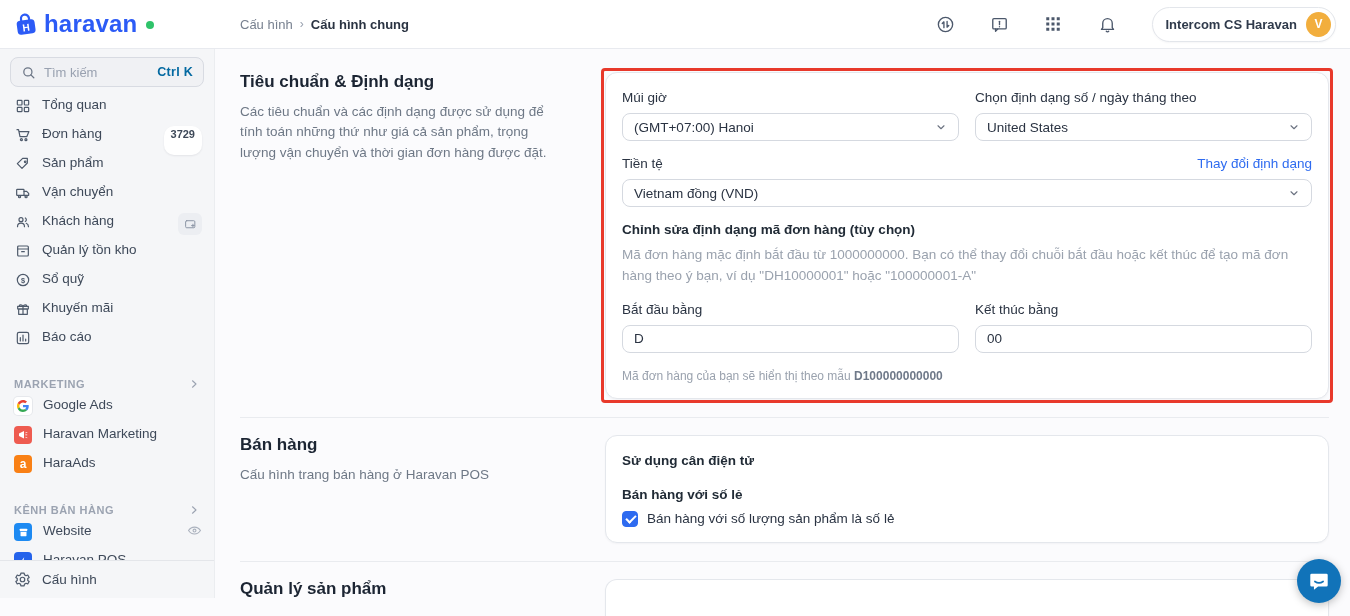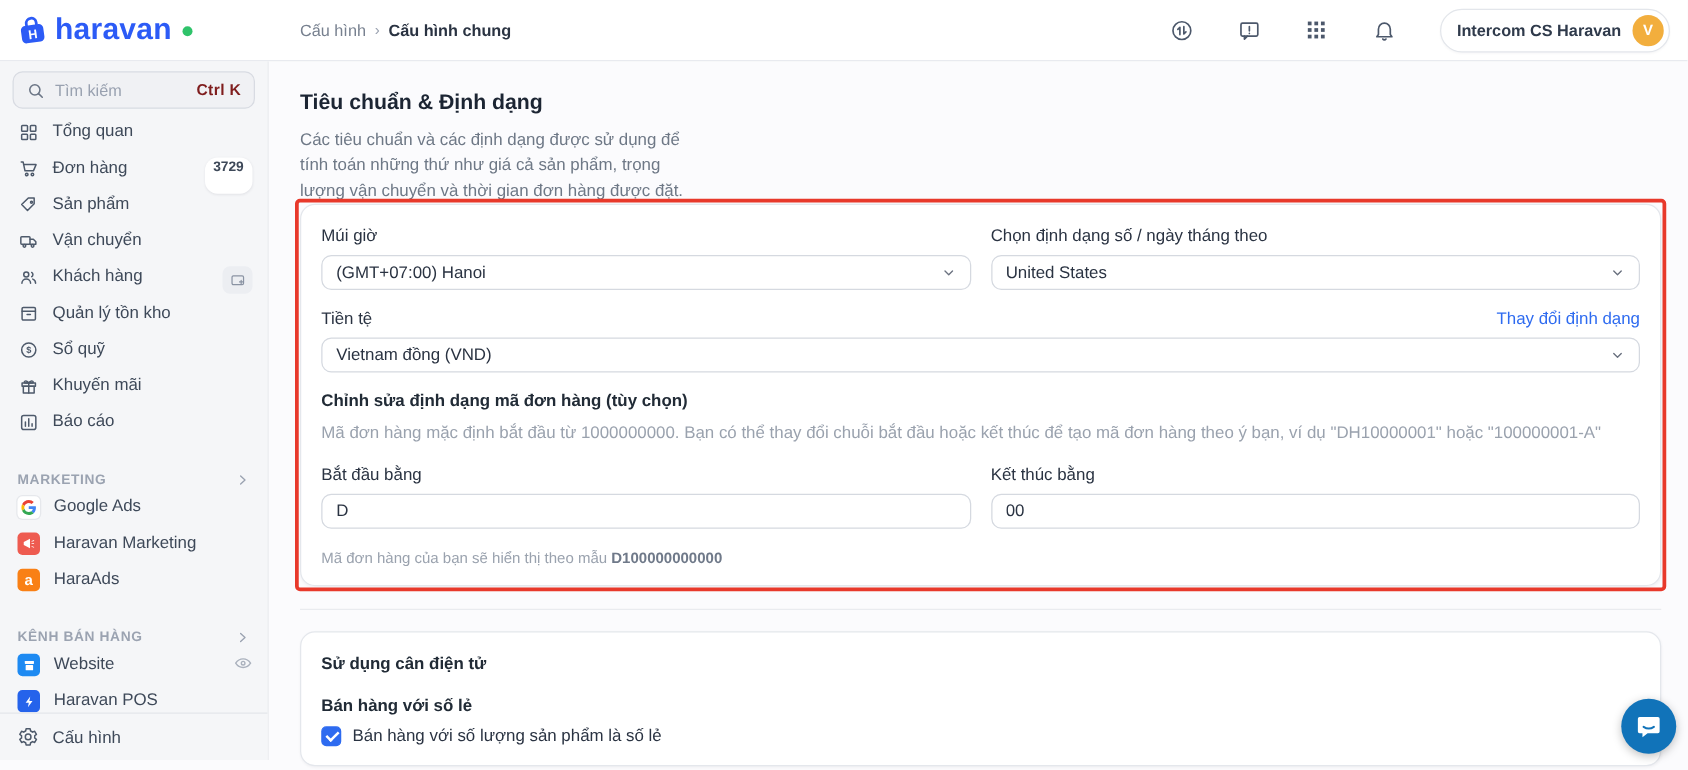--- a/index.html
+++ b/index.html
@@ -14,45 +14,45 @@
   .crumb-parent { color:#77808f; }
   .crumb-sep { color:#9aa2b0; font-size:12px; }
   .crumb-current { color:#2a3342; font-weight:600; }
   .header-right { margin-left:auto; display:flex; align-items:center; gap:35px; padding-right:14px; color:#4c586b; }
   .hicon { width:19px; height:19px; display:flex; align-items:center; justify-content:center; cursor:pointer; }
   .user-pill { display:flex; align-items:center; gap:9px; border:1px solid #e3e6eb; border-radius:18px; padding:4px 4px 4px 13px; background:#fff; cursor:pointer; box-shadow:0 1px 2px rgba(20,30,50,.04); }
   .user-name { font-size:13px; font-weight:600; color:#2f3a4b; white-space:nowrap; }
   .avatar { width:25px; height:25px; border-radius:50%; background:#f2ae3d; color:#fff; font-size:12px; font-weight:700; display:flex; align-items:center; justify-content:center; }
 
   
-  .sidebar { position:absolute; top:49px; left:0; bottom:8px; width:215px; background:#f5f6f8; border-right:1px solid #ebedf0; display:flex; flex-direction:column; z-index:20; }
+  .sidebar { position:absolute; top:49px; left:0; bottom:18px; width:215px; background:#f5f6f8; border-right:1px solid #ebedf0; display:flex; flex-direction:column; z-index:20; }
   .search-box { margin:8px 10px 6px; height:30px; background:#f0f1f4; border:1px solid #d8dbe2; border-radius:8px; display:flex; align-items:center; gap:8px; padding:0 10px; }
   .search-input { border:none; outline:none; background:transparent; flex:1; font-size:13px; color:#3e4959; font-family:inherit; min-width:0; }
   .search-input::placeholder { color:#99a1b0; }
-  .shortcut { font-size:12.5px; color:#7f1d1d; font-weight:600; letter-spacing:.3px; }
+  .shortcut { font-size:12.5px; color:#0369a1; font-weight:600; letter-spacing:.3px; }
   .nav { flex:1; overflow:hidden; padding-top:4px; }
   .nav-item { height:29px; display:flex; gap:11px; padding:0 12px 0 14px; font-size:13.5px; color:#3e4959; cursor:pointer; }
   .nav-icon { width:17px; height:17px; color:#4e5a6b; flex-shrink:0; display:flex; align-items:center; justify-content:center; }
   .badge { margin-left:auto; background:#fff; border-radius:10px; padding:2px 7px; font-size:11px; font-weight:700; color:#3e4959; box-shadow:0 1px 2px rgba(20,30,50,.08); }
   .trail-btn { margin-left:auto; width:24px; height:22px; background:#eceef2; border-radius:6px; display:flex; align-items:center; justify-content:center; color:#8a93a3; cursor:pointer; }
   .trail-eye { margin-left:auto; color:#aab1bd; display:flex; }
   .sec-label { margin-top:13px; height:26px; display:flex; align-items:center; padding:0 14px; font-size:11px; font-weight:700; color:#9ba3b1; letter-spacing:.5px; cursor:pointer; }
   .sec-chev { margin-left:auto; color:#9ba3b1; display:flex; }
   .app-icon { width:18px; height:18px; border-radius:4px; display:flex; align-items:center; justify-content:center; flex-shrink:0; }
   .app-google { background:#fff; box-shadow:0 0 0 1px #e6e8ec; }
   .app-hrvmkt { background:#ee5b50; }
   .app-haraads { background:#f98015; color:#fff; font-weight:700; font-size:12px; }
   .app-website { background:#1d8af2; }
   .app-pos { background:#2563eb; }
   .sidebar-footer { border-top:1px solid #e4e6ea; height:38px; display:flex; align-items:center; gap:11px; padding:0 14px; font-size:13.5px; color:#3e4959; cursor:pointer; background:#f5f6f8; }
 
   
   .main { position:absolute; left:215px; top:49px; right:0; bottom:0; background:#fbfbfd; overflow:hidden; }
   .content { padding:23px 21px 0 25px; }
-  .section { display:flex;flex-direction:column; }
+  .section { display:flex; }
   .section-left { width:365px; flex-shrink:0; padding-right:40px; }
   .section-title { font-size:17px; font-weight:700; color:#1c2533; }
   .section-desc { margin-top:10px; font-size:13.5px; line-height:1.5; color:#6e7886; }
   .section-right { flex:1; min-width:0; }
   .card { background:#fff; border:1px solid #e4e7ec; border-radius:12px; padding:17px 16px 15px; box-shadow:0 1px 2px rgba(16,24,40,.04); }
   .annot { position:relative; }
   .annot::after { content:""; position:absolute; inset:-4px; border:3px solid #e8392b; border-radius:4px; pointer-events:none; }
   .grid2 { display:grid; grid-template-columns:1fr 1fr; column-gap:16px; }
   .field-label { font-size:13.5px; color:#2a3342; margin-bottom:8px; }
   .label-row { display:flex; align-items:flex-start; justify-content:space-between; margin-bottom:8px; }
@@ -399,20 +399,24 @@
               <b>D100000000000</b>
             </div>
           </div>
         </div>
       </div>
     </div>
 
     <div class="divider"></div>
 
     <div class="section sec-pad">
+      <div class="section-left">
+        <div class="section-title">Bán hàng</div>
+        <div class="section-desc">Cấu hình trang bán hàng ở Haravan POS</div>
+      </div>
       <div class="section-right">
         <div class="card">
           <div class="sub-title">Sử dụng cân điện tử</div>
           <div class="sub-title group-gap">Bán hàng với số lẻ</div>
           <div class="cb-row">
             <span class="cb" role="checkbox" aria-checked="true"></span>
             <span>Bán hàng với số lượng sản phẩm là số lẻ</span>
           </div>
         </div>
       </div>

